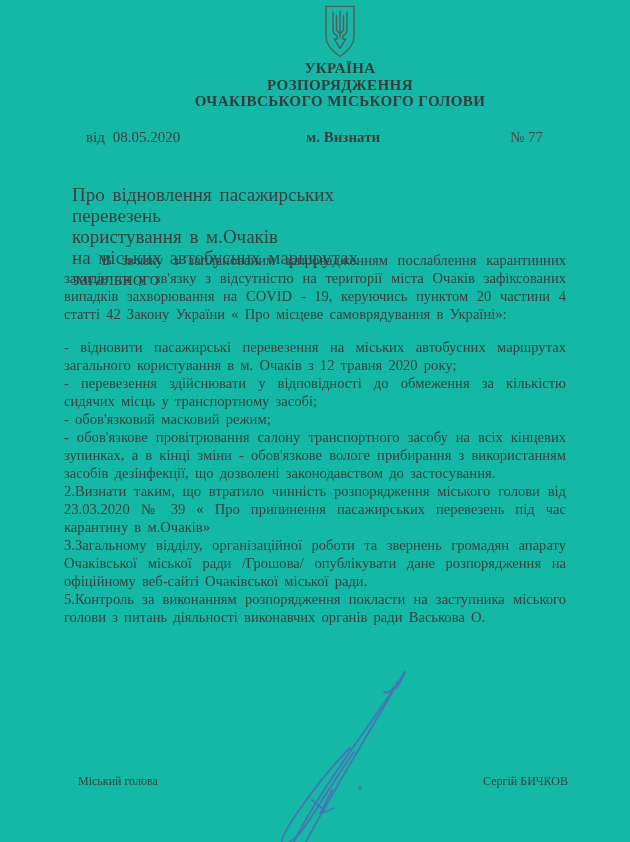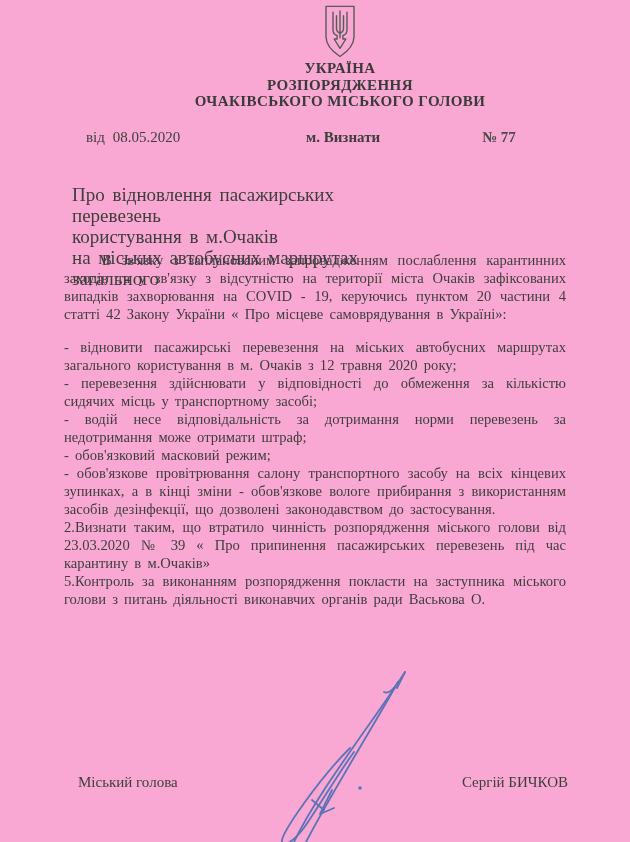--- a/index.html
+++ b/index.html
@@ -1,21 +1,21 @@
 <!DOCTYPE html>
 <html><head>
 <meta charset="utf-8">
 <style>
   html, body { margin: 0; padding: 0; background: #e8e8e8; }
   .page {
     position: relative;
     width: 630px;
     height: 842px;
     margin: 0 auto;
-    background: #f9a8d4;
+    background: #14b8a6;
     overflow: hidden;
     font-family: "Liberation Serif", "DejaVu Serif", serif;
     color: #3e3e3e;
   }
   .emblem {
     position: absolute;
     left: 321px;
     top: 4px;
     width: 38px;
     height: 56px;
@@ -29,21 +29,21 @@
     text-align: center;
     transform: translateX(25px);
     font-weight: bold;
     color: #3a3a3a;
     letter-spacing: 0.4px;
   }
   .header-line { font-size: 15px; line-height: 16.5px; }
   .meta-row { position: absolute; top: 129px; left: 0; width: 100%; height: 20px; font-size: 15px; }
   .meta-date   { position: absolute; left: 86px;  top: 0; word-spacing: 4px; }
   .meta-place  { position: absolute; left: 306px; top: 0; font-weight: bold; }
-  .meta-number { position: absolute; left: 482px; top: 0; color: #4a4a4a; font-weight: bold; }
+  .meta-number { position: absolute; left: 510px; top: 0; color: #4a4a4a; }
   .subject {
     position: absolute;
     left: 72px;
     top: 184px;
     width: 330px;
     font-size: 19px;
     line-height: 21px;
     word-spacing: 3px;
   }
   .doc-body {
@@ -58,21 +58,21 @@
   }
   .doc-body p { margin: 0; }
   .doc-body p.lead { text-indent: 38px; margin-bottom: 15px; }
   .sig-row {
     position: absolute;
     left: 78px;
     top: 774px;
     width: 490px;
     display: flex;
     justify-content: space-between;
-    font-size: 15px;
+    font-size: 12px;
     text-align: right;
   }
   .signature-overlay {
     position: absolute;
     left: 248px;
     top: 660px;
     width: 185px;
     height: 182px;
     pointer-events: none;
   }
@@ -106,24 +106,24 @@
   <div class="subject">
     <div>Про  відновлення  пасажирських  перевезень</div>
     <div>користування  в м.Очаків</div>
     <div>на міських автобусних  маршрутах  загального</div>
   </div>
 
   <div class="doc-body">
     <p class="lead">В зв'язку з запланованим запровадженням послаблення карантинних заходів та у зв'язку з відсутністю на території міста Очаків зафіксованих випадків захворювання на COVID - 19, керуючись пунктом 20 частини 4 статті 42 Закону України « Про місцеве самоврядування в Україні»:</p>
     <p>- відновити пасажирські перевезення на міських автобусних маршрутах загального користування в м. Очаків з 12 травня 2020 року;</p>
     <p>- перевезення здійснювати у відповідності до обмеження за кількістю сидячих місць у транспортному засобі;</p>
-    <p>- водій несе відповідальність за дотримання норми перевезень за недотримання може отримати штраф;</p>
     <p>- обов'язковий масковий режим;</p>
     <p>- обов'язкове провітрювання салону транспортного засобу на всіх кінцевих зупинках, а в кінці зміни - обов'язкове вологе прибирання з використанням засобів дезінфекції, що дозволені законодавством до застосування.</p>
     <p>2.Визнати таким, що втратило чинність розпорядження міського голови від 23.03.2020 № 39 « Про припинення пасажирських перевезень під час карантину в м.Очаків»</p>
+    <p>3.Загальному відділу, організаційної роботи та звернень громадян апарату Очаківської міської ради /Грошова/ опублікувати дане розпорядження на офіційному веб-сайті Очаківської міської ради.</p>
     <p>5.Контроль за виконанням розпорядження покласти на заступника міського голови з питань діяльності виконавчих органів ради Васькова О.</p>
   </div>
 
   <div class="sig-row">
     <span>Міський голова</span>
     <span>Сергій БИЧКОВ</span>
   </div>
 
   <svg class="signature-overlay" viewBox="0 0 185 182" fill="none" stroke="#4f6fb5" stroke-width="1.8" stroke-linecap="round" stroke-linejoin="round" opacity="0.92">
     <path d="M46 182 C 72 128, 128 58, 157 12"></path>

